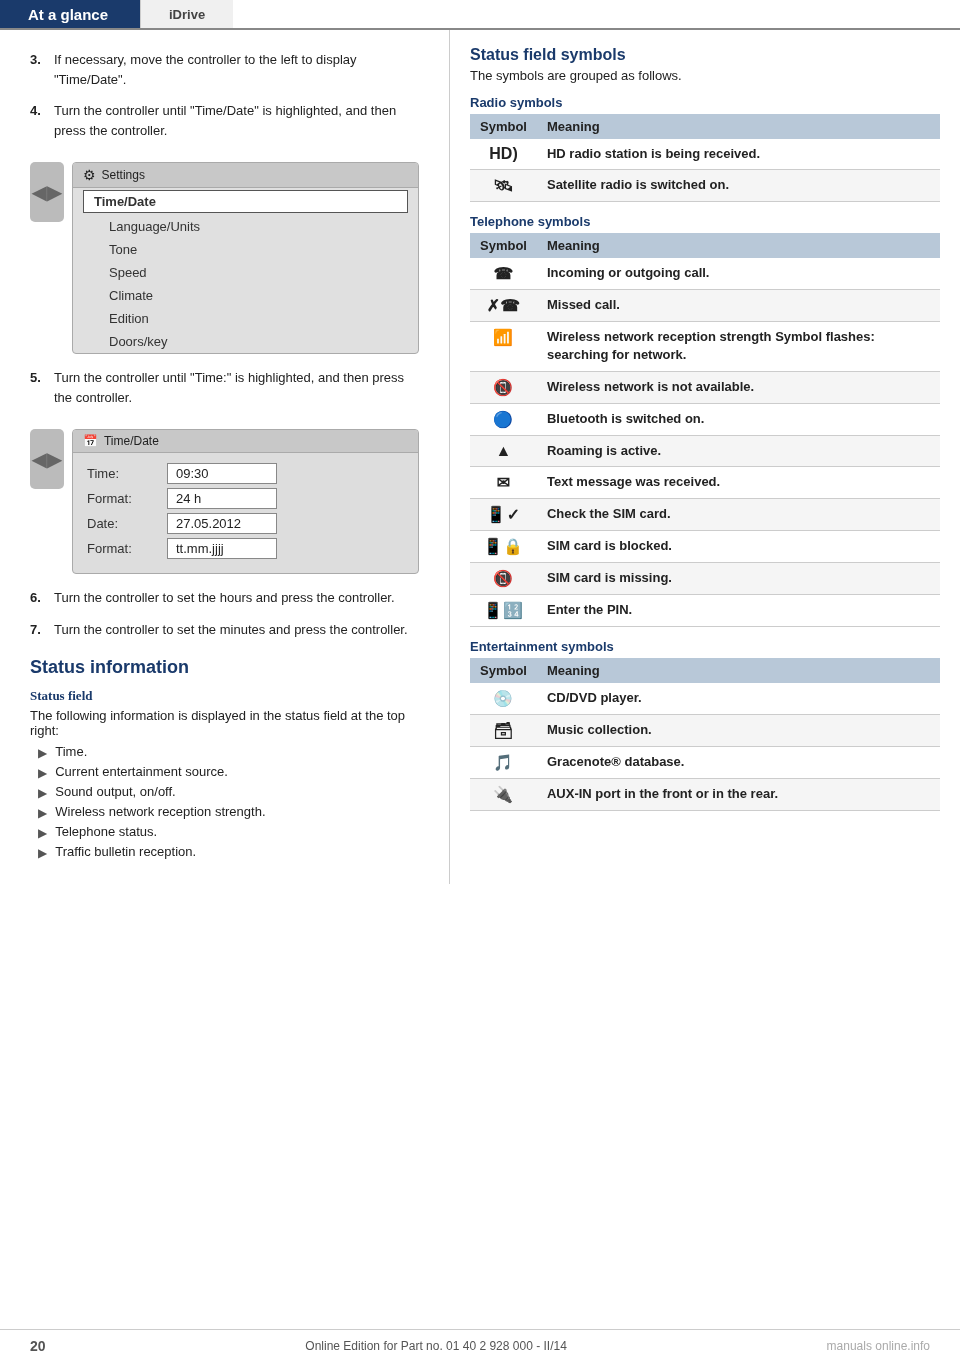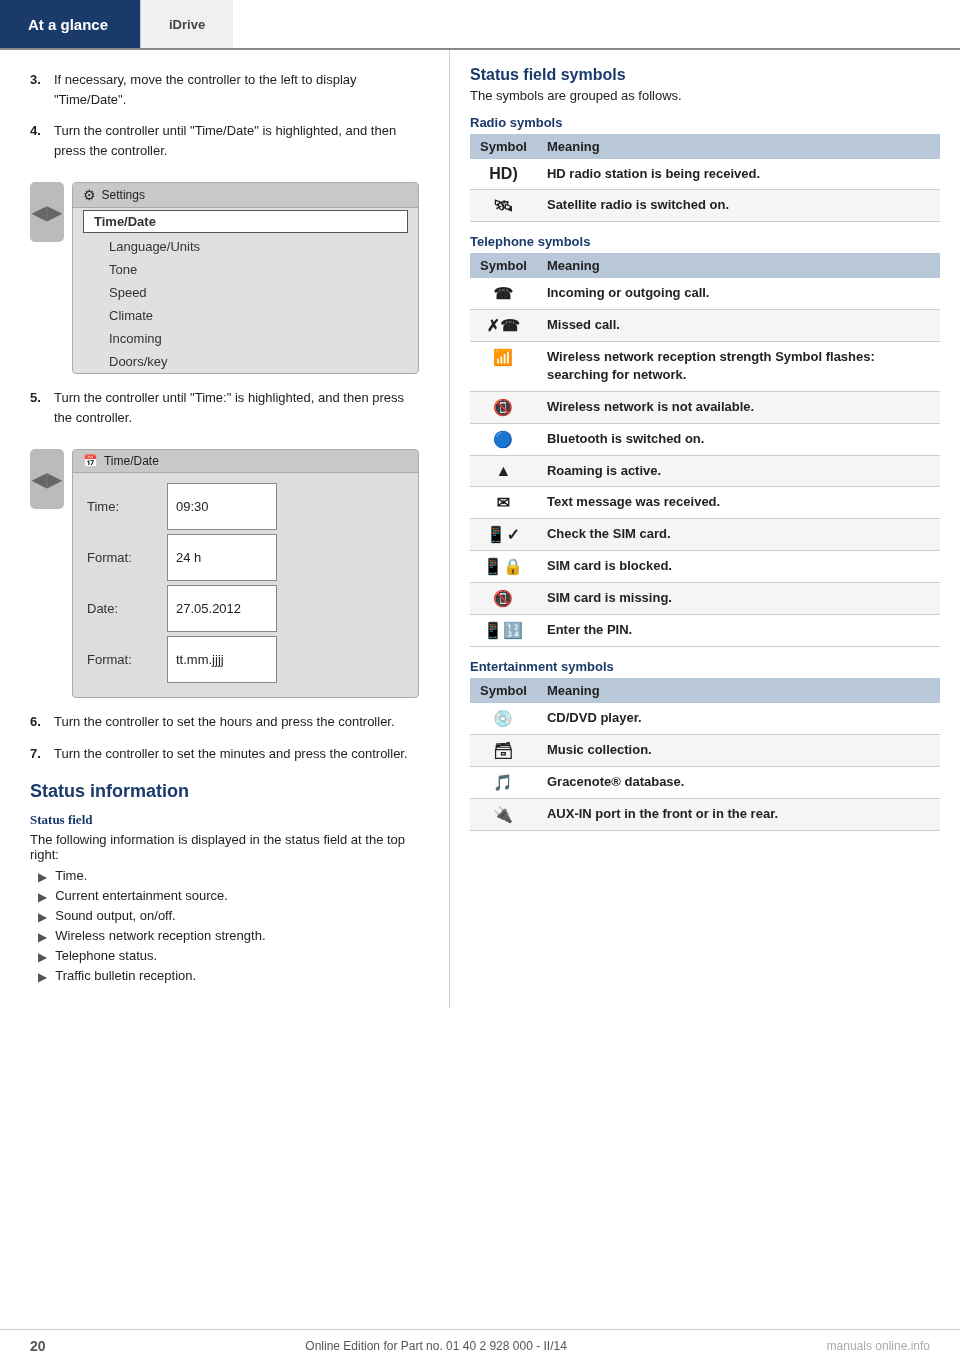--- a/index.html
+++ b/index.html
@@ -9,21 +9,21 @@
       background: #fff;
       color: #222;
       width: 960px;
       min-height: 1362px;
       position: relative;
     }
 
     
     .header {
       display: flex;
-      height: 50px;
+      height: 30px;
       border-bottom: 2px solid #888;
     }
     .header-tab-active {
       background: #1a3a6b;
       color: #fff;
       font-size: 15px;
       font-weight: bold;
       padding: 0 28px;
       display: flex;
       align-items: center;
@@ -130,21 +130,21 @@
       margin-bottom: 4px;
       font-size: 13px;
     }
     .scr2-label {
       width: 80px;
       color: #333;
     }
     .scr2-value {
       background: #fff;
       border: 1px solid #888;
-      padding: 15px 8px;
+      padding: 2px 8px;
       min-width: 110px;
       font-size: 13px;
     }
 
     
     .section-heading-blue {
       color: #1a3a6b;
       font-size: 18px;
       font-weight: bold;
       margin: 18px 0 6px 0;
@@ -290,21 +290,21 @@
         <div class="screenshot-title">
           <span style="font-size:14px;">⚙</span>
           <span>Settings</span>
         </div>
         <div id="scr1-menu">
             <div class="screenshot-menu-item highlighted">Time/Date</div>
             <div class="screenshot-menu-item">Language/Units</div>
             <div class="screenshot-menu-item">Tone</div>
             <div class="screenshot-menu-item">Speed</div>
             <div class="screenshot-menu-item">Climate</div>
-            <div class="screenshot-menu-item">Incoming</div>
+            <div class="screenshot-menu-item">Edition</div>
             <div class="screenshot-menu-item">Doors/key</div>
           </div>
       </div>
     </div>
 
     <div class="step">
       <span class="step-num">5.</span>
       <span class="step-text">Turn the controller until "Time:" is highlighted, and then press the controller.</span>
     </div>
 

